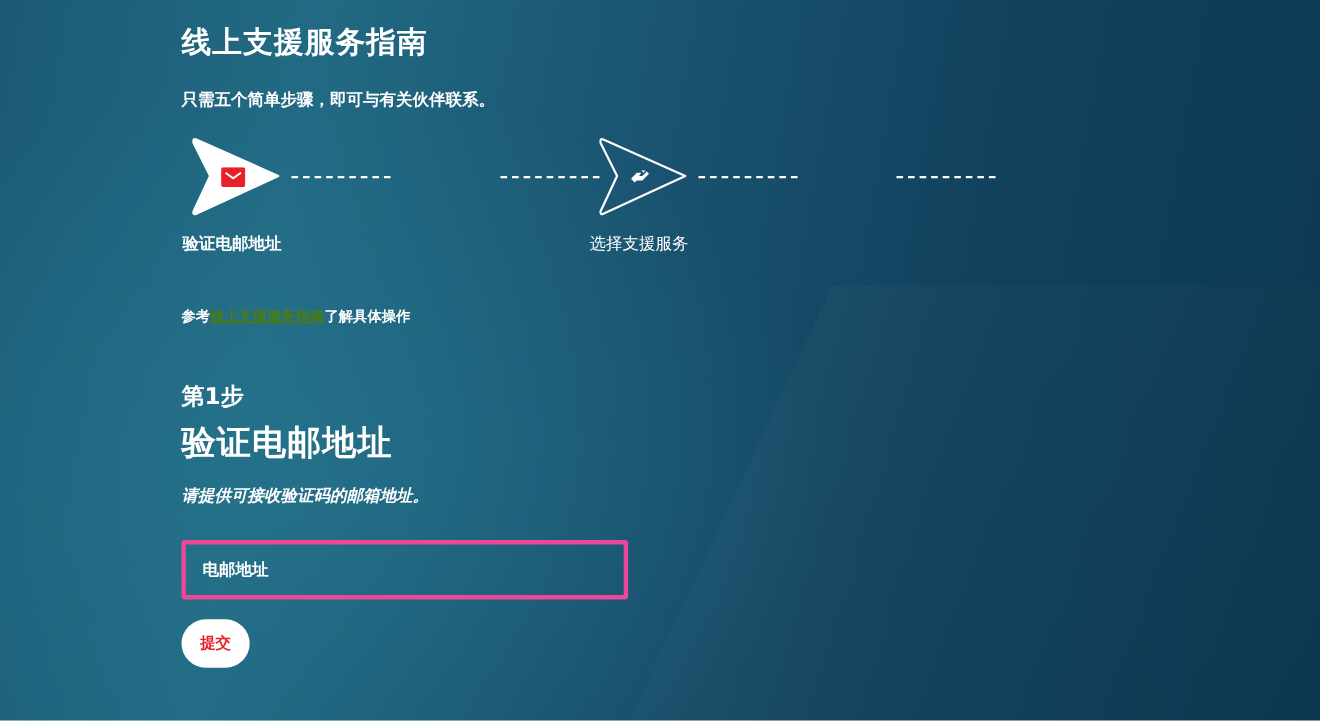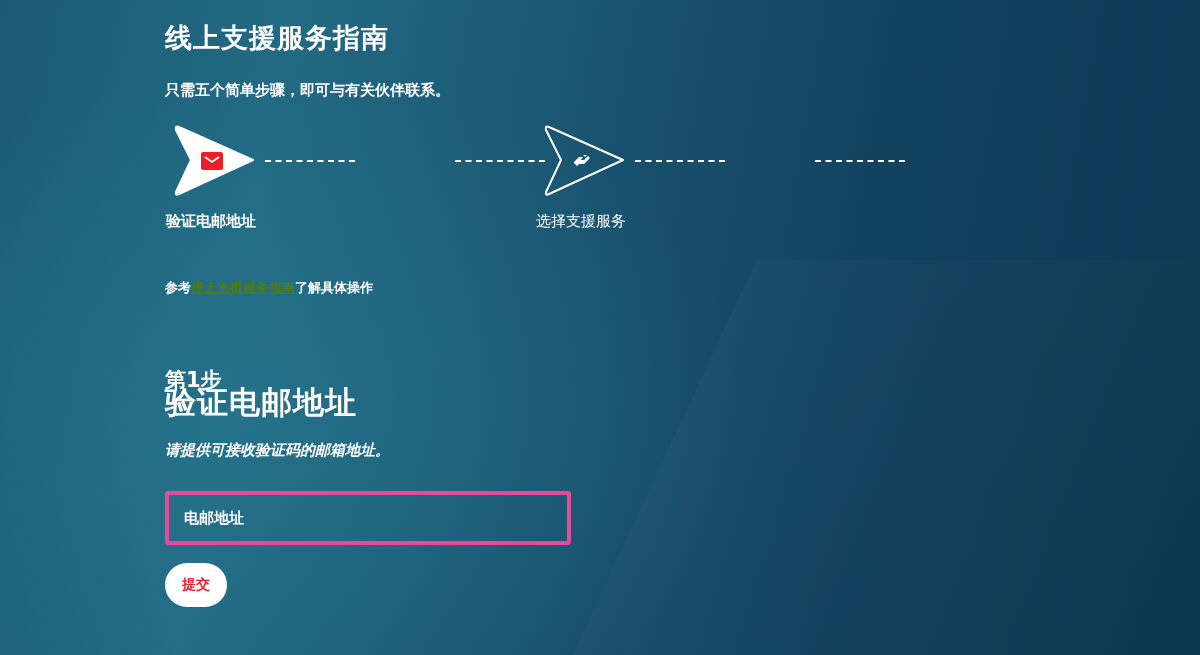--- a/index.html
+++ b/index.html
@@ -25,21 +25,21 @@
   .step { position: absolute; top: 0; width: 110px; height: 112px; }
   .step svg.arrow { position: absolute; left: 0; top: 0; width: 92px; height: 74px; }
   .step .icon { position: absolute; left: 36px; top: 26px; width: 22px; height: 22px; display:flex; align-items:center; justify-content:center; }
   .step-label { position: absolute; top: 88px; left: 1px; font-size: 15px; white-space: nowrap; }
   .step.active .step-label { font-weight: bold; }
   .connector { position: absolute; top: 36px; height: 0; border-top: 2px dashed #ffffff; width: 90px; }
 
   .help { position: absolute; top: 279px; left: 0; font-size: 13px; font-weight: bold; white-space: nowrap; }
   .help a { color: #4d7c0f; }
 
-  .step-num { position: absolute; top: 346px; left: 0; font-size: 21px; font-weight: bold; white-space: nowrap; margin-top: 20px; }
+  .step-num { position: absolute; top: 346px; left: 0; font-size: 21px; font-weight: bold; white-space: nowrap; }
   .step-title { position: absolute; top: 382px; left: 0; font-size: 31px; font-weight: bold; margin: 0; letter-spacing: 1px; white-space: nowrap; }
   .step-desc { position: absolute; top: 441px; left: 0; font-size: 15px; font-weight: bold; white-space: nowrap; font-style: italic; }
 
   .email-field {
     position: absolute; top: 491px; left: 0; width: 398px; height: 46px;
     border: 4px solid #ec4899; border-radius: 3px; background: transparent;
     box-sizing: content-box;
   }
   .email-field input {
     width: 100%; height: 100%; border: 0; outline: none; background: transparent;

